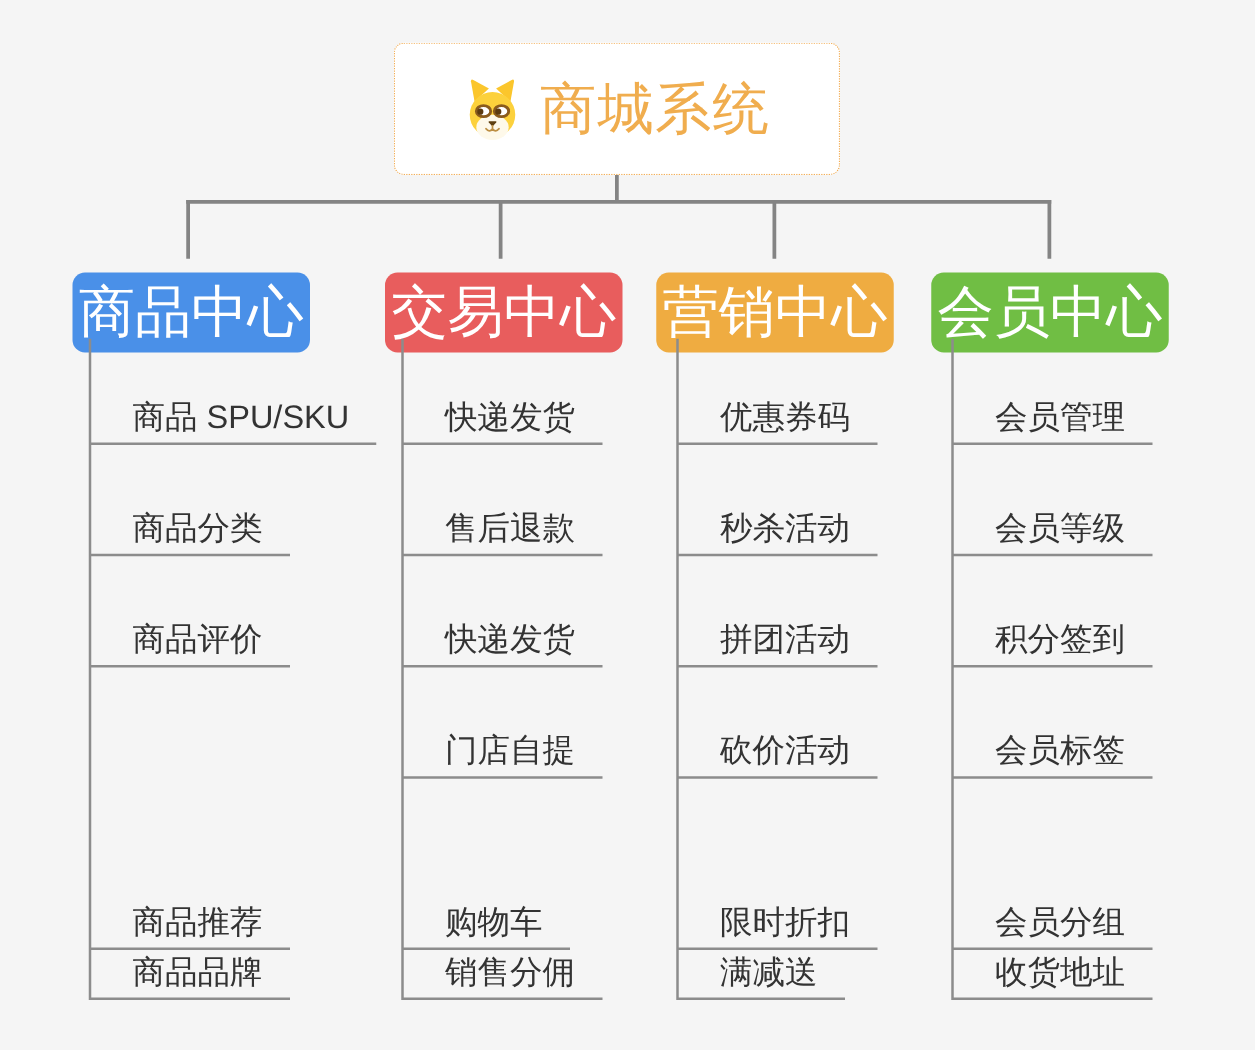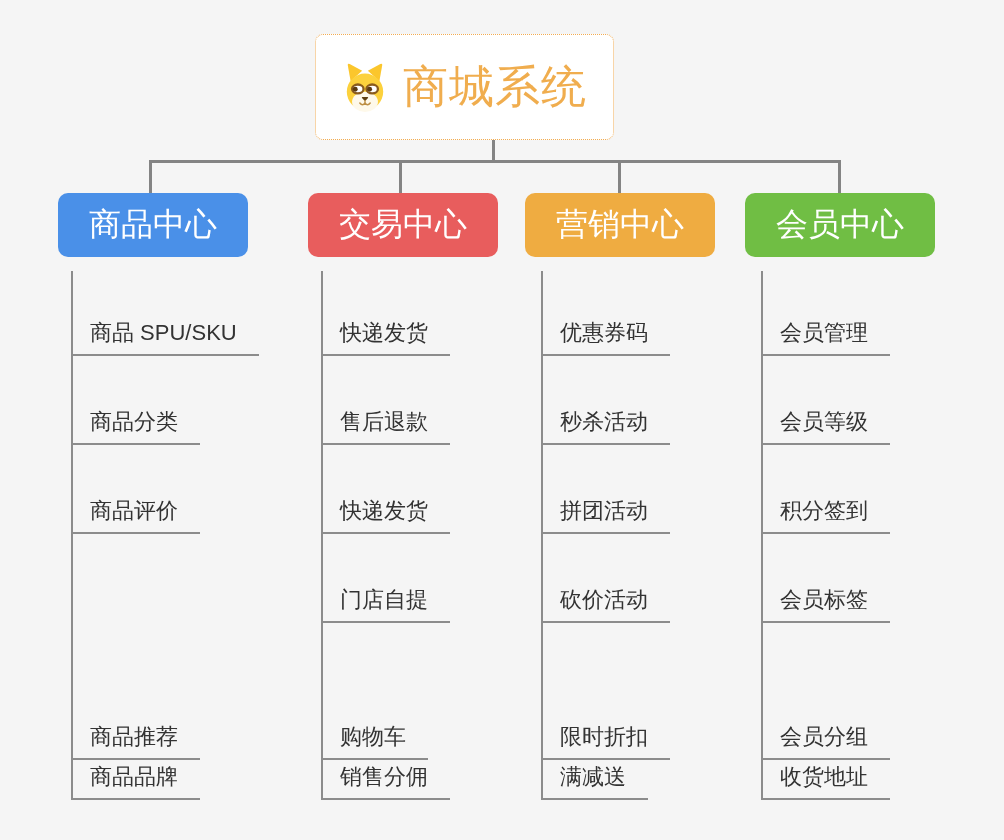--- a/index.html
+++ b/index.html
@@ -17,50 +17,50 @@
   .conn.root-drop{left:492px;top:139px;width:3px;height:23px;}
   .conn.bus{left:149px;top:160px;width:692px;height:3px;}
   .conn.drop{width:3px;top:160px;height:47px;}
   .conn.drop.d0{left:149px;}
   .conn.drop.d1{left:399px;}
   .conn.drop.d2{left:618px;}
   .conn.drop.d3{left:838px;}
 
   
   .root-node{
-    position:absolute;left:315px;top:34px;width:299px;height:106px;
+    position:absolute;left:315px;top:34px;width:357px;height:106px;
     background:#FFFFFF;border:1px dotted #F2AC52;border-radius:8px;
     display:flex;align-items:center;justify-content:center;gap:15px;
   }
   .root-label{font-size:45px;color:#F0AD4E;letter-spacing:1px;white-space:nowrap;}
   .doge{display:inline-flex;width:46px;height:52px;}
 
   
   .branch-header{
-    position:absolute;top:193px;width:190px;height:64px;border-radius:10px;
+    position:absolute;top:218px;width:190px;height:64px;border-radius:10px;
     display:flex;align-items:center;justify-content:center;
-    color:#FFFFFF;font-size:32px;white-space:nowrap;
+    color:#FFFFFF;font-size:45px;white-space:nowrap;
   }
   .bh0{left:58px;background:#4A90E8;}
   .bh1{left:308px;background:#E85D5D;justify-content:center;}
   .bh2{left:525px;background:#EFAC41;}
   .bh3{left:745px;background:#70BE44;}
 
   
   .branch-column{position:absolute;top:271px;width:250px;height:531px;}
   .bc0{left:72px;}
   .bc1{left:322px;}
   .bc2{left:542px;}
   .bc3{left:762px;}
   .vline{position:absolute;left:-1px;top:0;width:2px;height:529px;background:#8C8C8C;}
   .leaf{
     position:absolute;left:0;height:40px;width:-moz-fit-content;width:fit-content;
-    line-height:34px;padding:0 22px 4px 18px;
+    line-height:34px;padding:0 22px 4px 34px;
     border-bottom:2px solid #8C8C8C;
-    font-size:22px;color:#333333;white-space:nowrap;
+    font-size:26px;color:#333333;white-space:nowrap;
   }
   .r0{top:45px;}.r1{top:134px;}.r2{top:223px;}.r3{top:312px;}.r4{top:401px;margin-top:48px;}.r5{top:489px;}
 </style>
 </head>
 <body>
 
 <div class="canvas">
 
   <div class="conn root-drop"></div>
   <div class="conn bus"></div>

